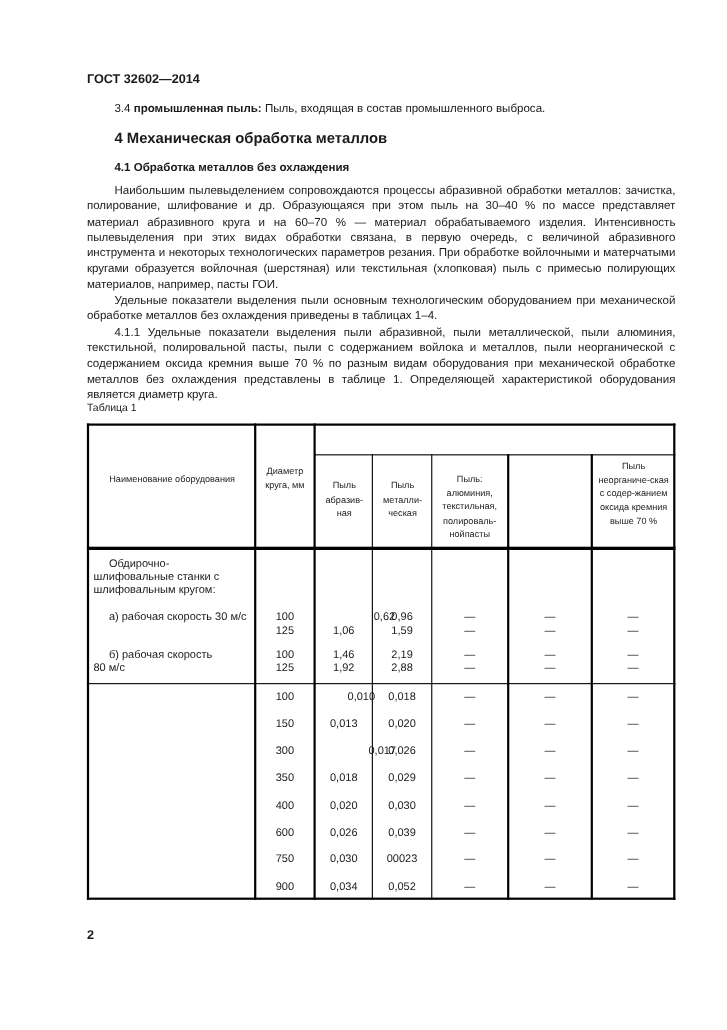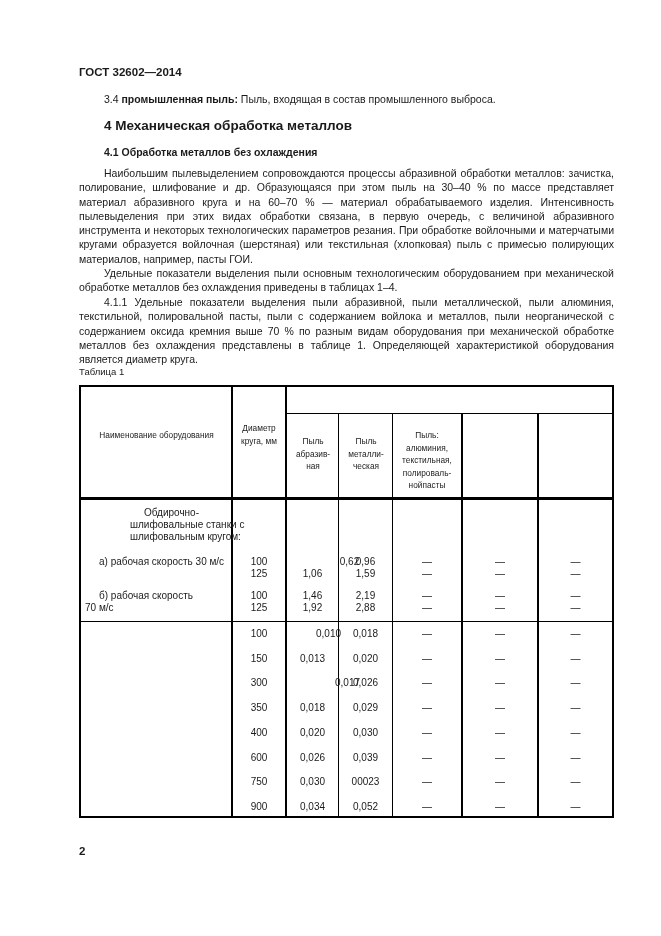--- a/index.html
+++ b/index.html
@@ -64,24 +64,25 @@
     <div class="line" style="left:259px;top:28px;width:1.3px;height:405px;"></div>
     <div class="line" style="left:313px;top:28px;width:1.3px;height:405px;"></div>
     <div class="line" style="left:382px;top:28px;width:2px;height:405px;"></div>
     <div class="line" style="left:458px;top:28px;width:2px;height:405px;"></div>
 
     <div class="cell" style="left:10px;top:44px;width:135px;">Наименование оборудования</div>
     <div class="cell" style="left:156px;top:37px;width:48px;">Диаметр круга, мм</div>
     <div class="cell" style="left:211px;top:50px;width:46px;">Пыль абразив-ная</div>
     <div class="cell" style="left:262px;top:50px;width:50px;">Пыль металли-ческая</div>
     <div class="cell" style="left:316px;top:44px;width:64px;">Пыль: алюминия, текстильная, полироваль-нойпасты</div>
+    <div class="cell" style="left:462px;top:32px;width:70px;">Пыль неорганиче-ская с содер-жанием оксида кремния выше 70 %</div>
 
-    <div class="body-cell" style="left:6px;top:122px;width:142px;text-indent:14px;margin-left:45px;">Обдирочно-шлифовальные станки с шлифовальным кругом:</div>
+    <div class="body-cell" style="left:6px;top:122px;width:142px;text-indent:14px;">Обдирочно-шлифовальные станки с шлифовальным кругом:</div>
     <div class="body-cell" style="left:6px;top:171px;width:146px;text-indent:14px;">а) рабочая скорость 30 м/с</div>
-    <div class="body-cell" style="left:6px;top:205px;width:120px;text-indent:14px;">б) рабочая скорость 70 м/с</div>
+    <div class="body-cell" style="left:6px;top:205px;width:120px;text-indent:14px;">б) рабочая скорость 80 м/с</div>
 
     <div>
 
       <div class="body-cell num" style="left:154px;top:171px;width:52px;">100</div>
       <div class="body-cell num" style="left:154px;top:183px;width:52px;">125</div>
       <div class="body-cell num" style="left:208px;top:171px;width:51px;margin-left:37px;">0,62</div>
       <div class="body-cell num" style="left:208px;top:183px;width:51px;">1,06</div>
       <div class="body-cell num" style="left:260px;top:171px;width:53px;">0,96</div>
       <div class="body-cell num" style="left:260px;top:183px;width:53px;">1,59</div>
 

